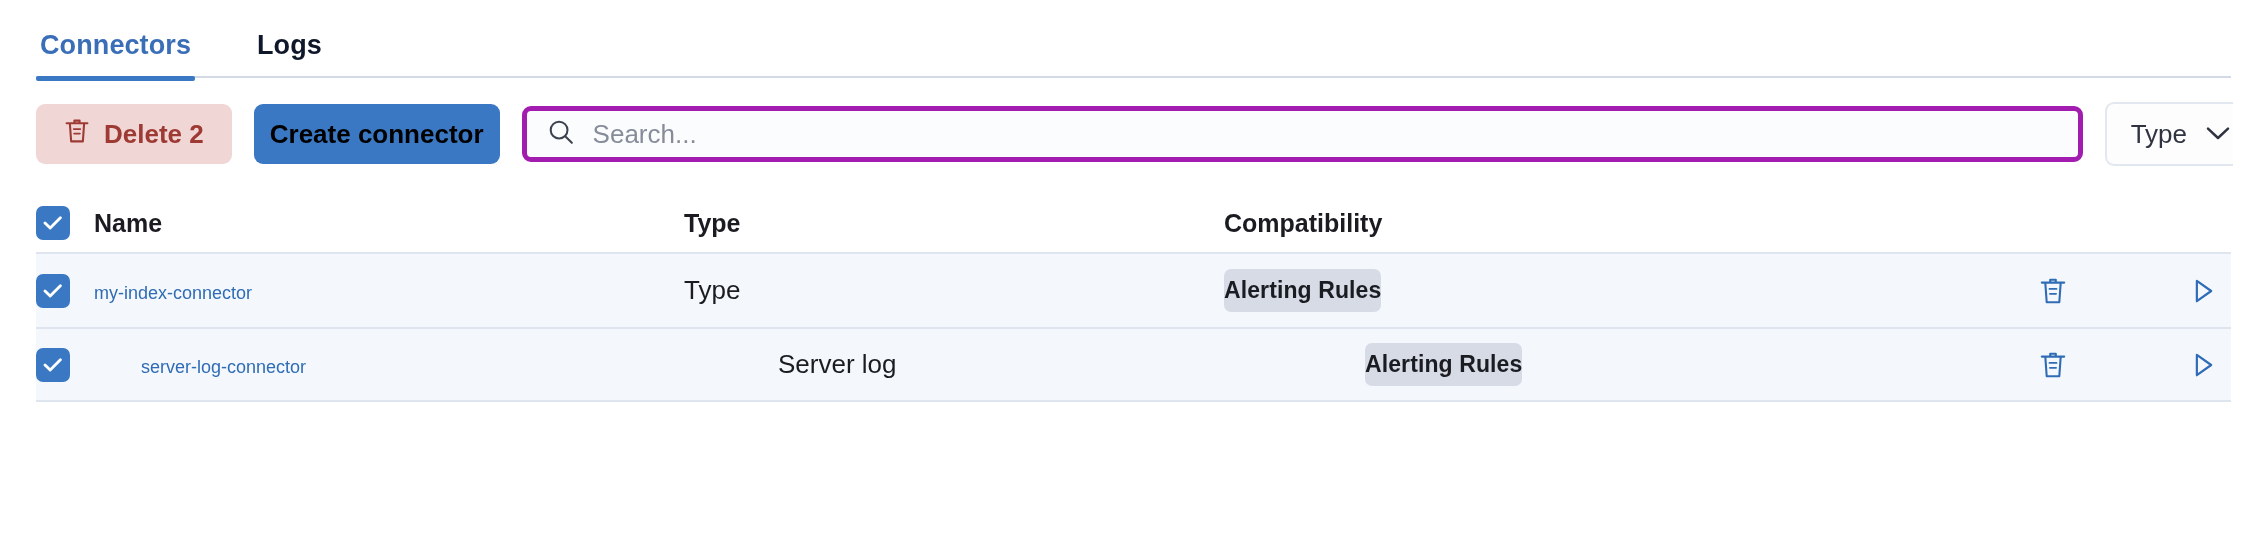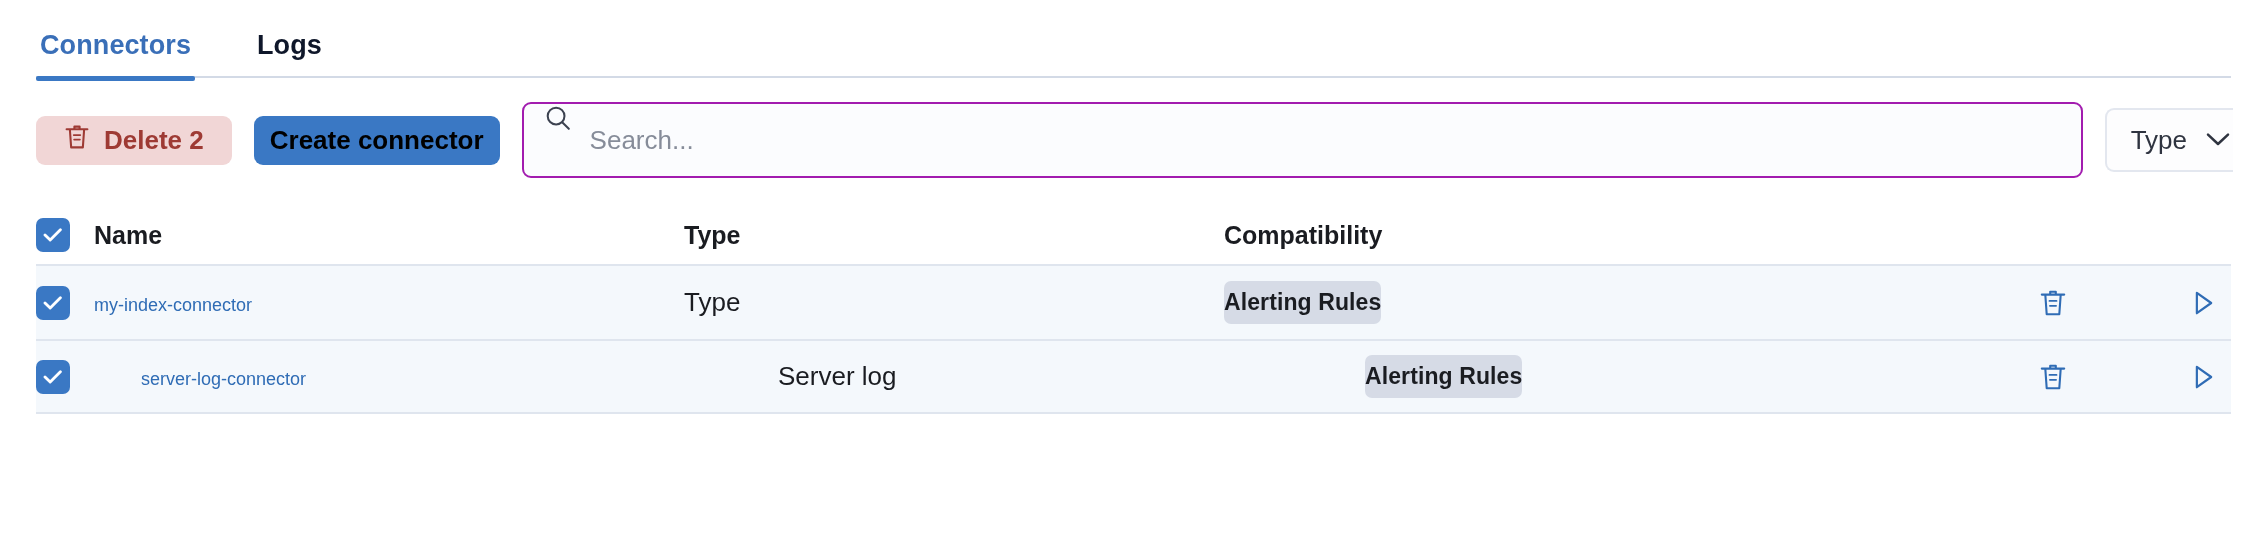--- a/index.html
+++ b/index.html
@@ -50,21 +50,21 @@
   }
 
   
   .toolbar {
     display: flex;
     align-items: center;
     padding: 24px 36px 0 36px;
     gap: 22px;
   }
   .btn {
-    height: 49px;
+    height: 60px;
     border: none;
     border-radius: 9px;
     font-family: "Liberation Sans", sans-serif;
     font-size: 26px;
     font-weight: bold;
     display: inline-flex;
     align-items: center;
     justify-content: flex-end;
     cursor: pointer;
     white-space: nowrap;
@@ -76,25 +76,26 @@
     gap: 14px;
   }
   .btn-create {
     background: #3a78c4;
     color: #000000;
     padding: 0 16px;
   }
 
   .search-wrap {
     flex: 1 1 auto;
-    height: 76px;
+    height: 56px;
     background: #fbfcfe;
-    border: 2px solid #a21caf;
+    border: 5px solid #a21caf;
     border-radius: 9px;
     display: flex;
+    align-items: center;
     padding: 0 20px;
     gap: 16px;
     min-width: 0;
   }
   .search-input {
     flex: 1 1 auto;
     border: none;
     outline: none;
     background: transparent;
     font-family: "Liberation Sans", sans-serif;

